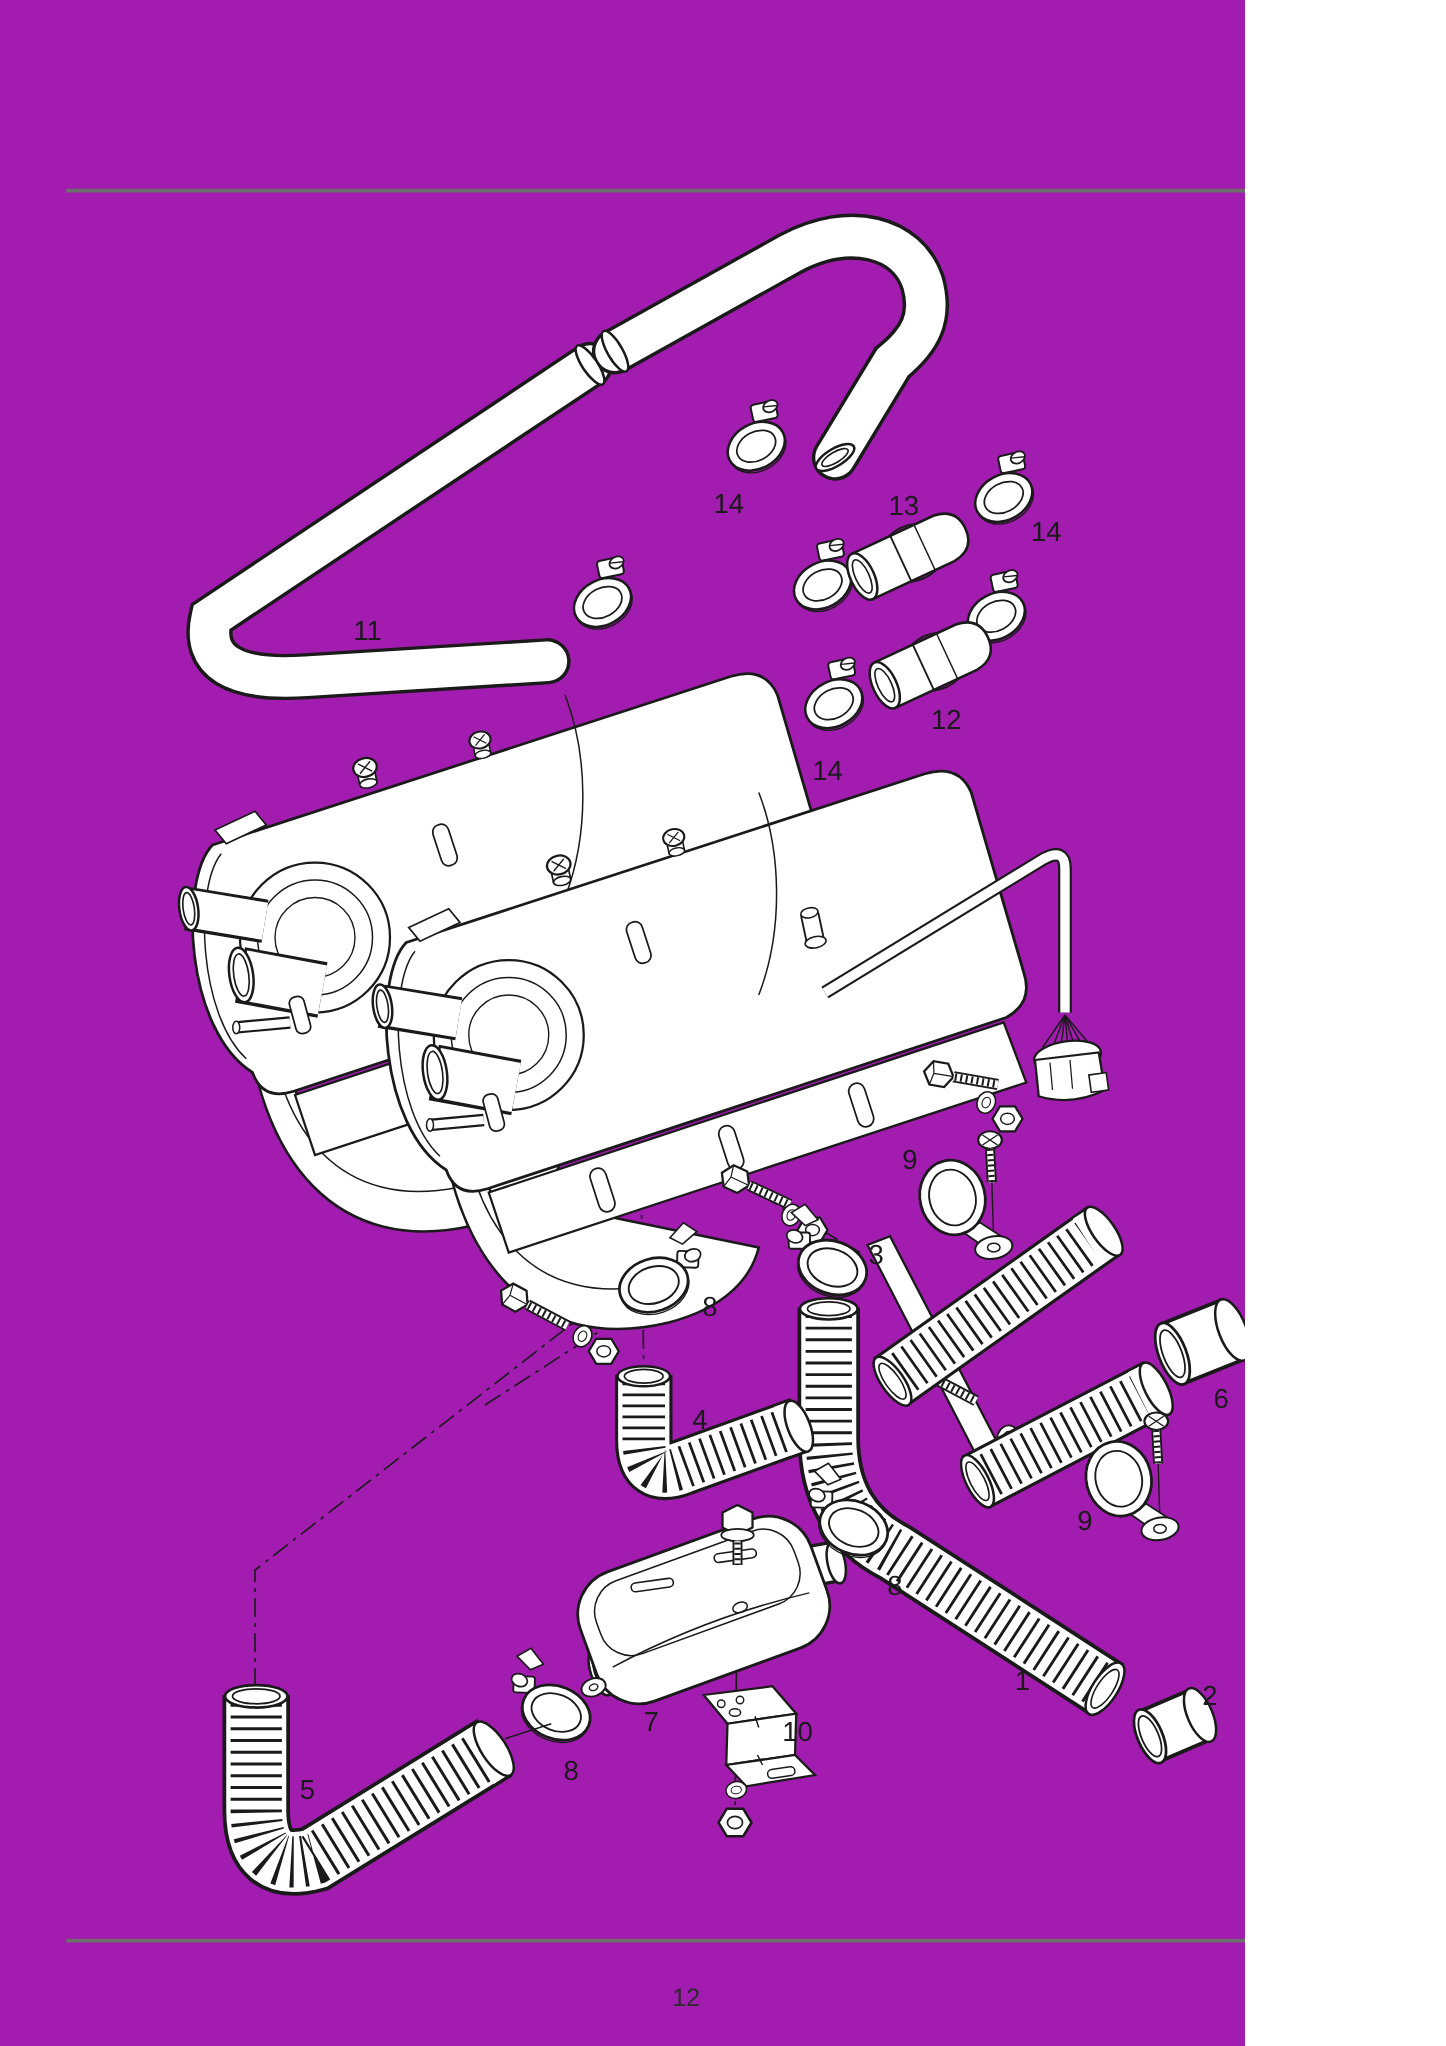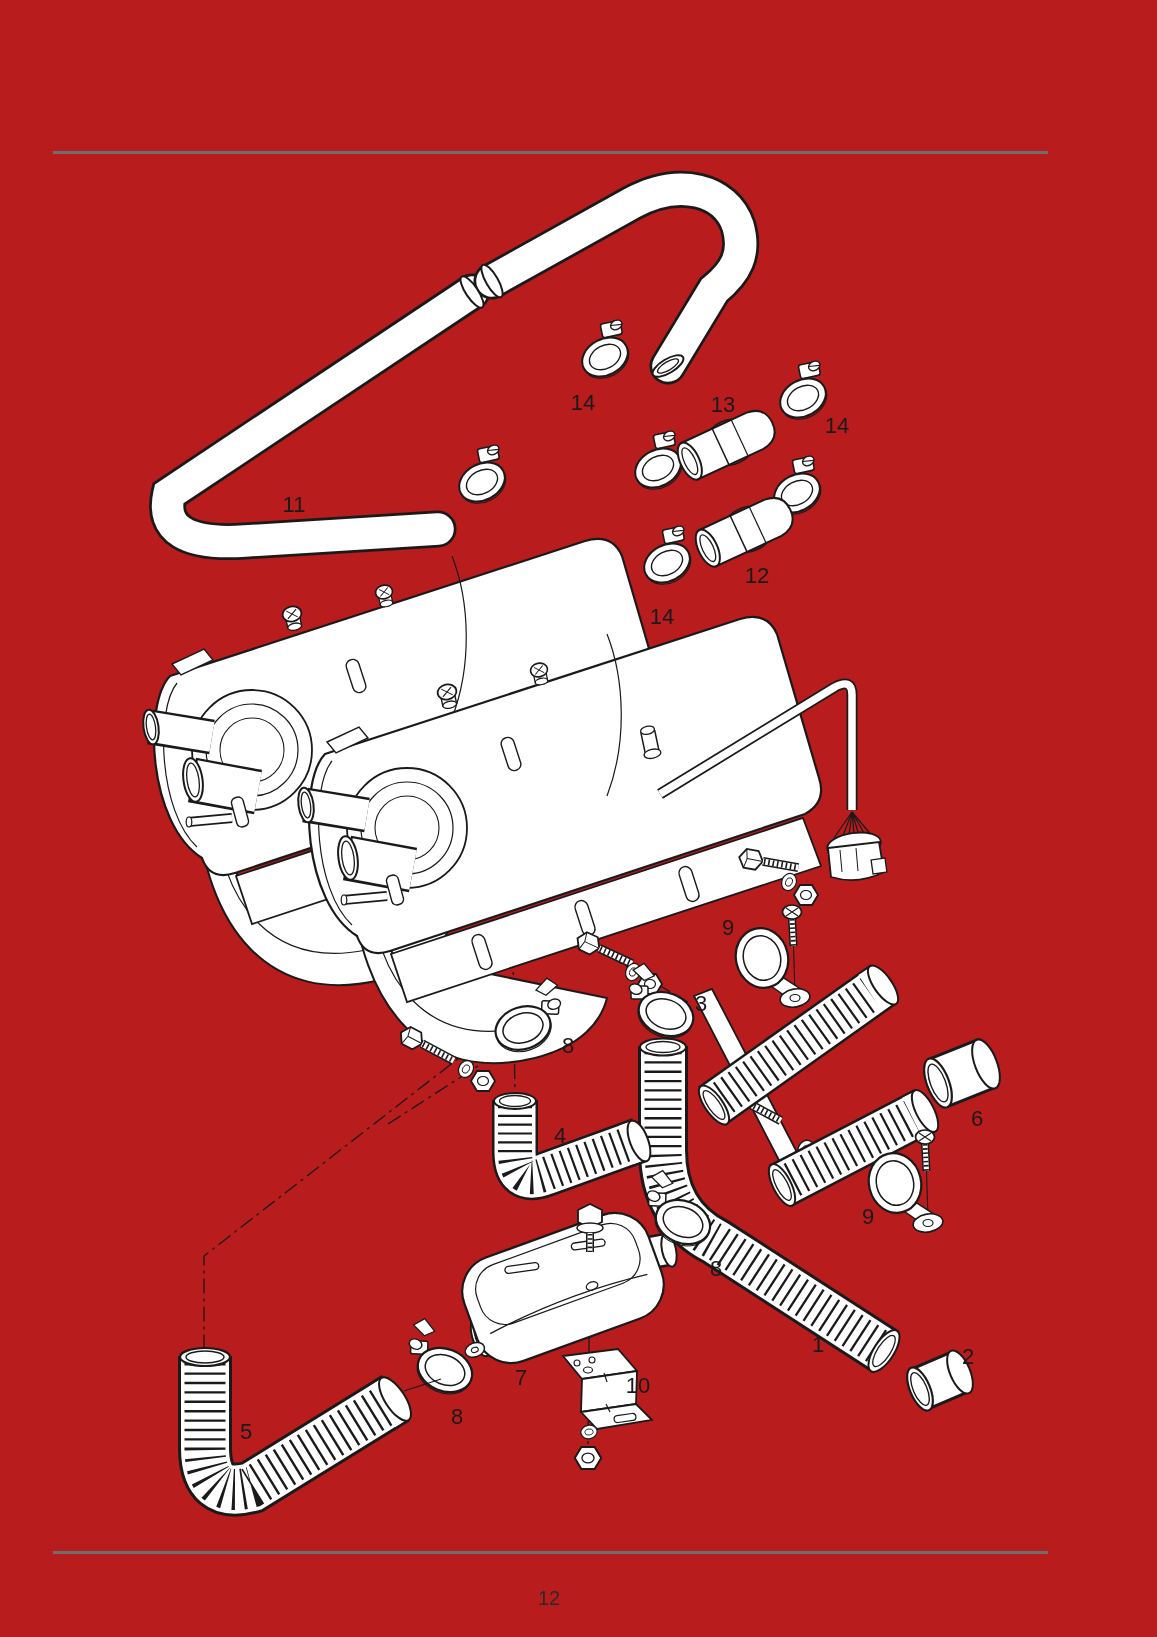--- a/index.html
+++ b/index.html
@@ -1,16 +1,16 @@
 <!DOCTYPE html>
 <html><head>
 <meta charset="utf-8">
 <style>
   html,body{margin:0;padding:0;background:#ffffff;}
-  .page{position:relative;width:1157px;height:1637px;background:#b91c1c;overflow:hidden;
+  .page{position:relative;width:996px;height:1637px;background:#a21caf;overflow:hidden;
         font-family:"Liberation Sans", sans-serif;}
   svg{display:block;}
   text.callout{font-family:"Liberation Sans", sans-serif;font-size:22px;fill:#1a1a1a;}
   text.pagenum{font-family:"Liberation Sans", sans-serif;font-size:20px;fill:#2b2b2b;}
 </style>
 </head>
 <body>
 
 <div class="page">
 <svg width="1157" height="1637" viewBox="0 0 1157 1637">

